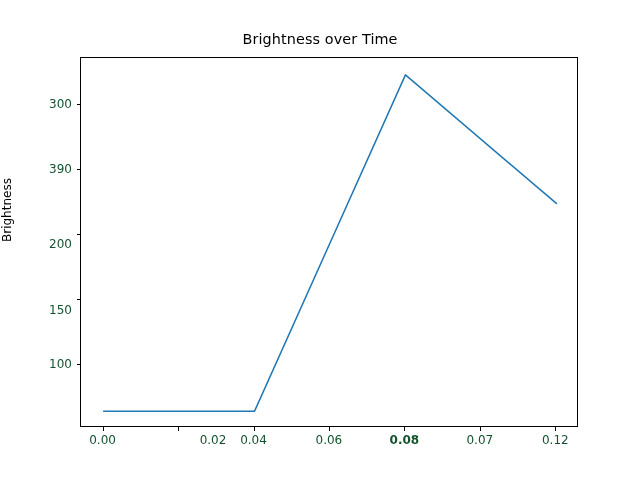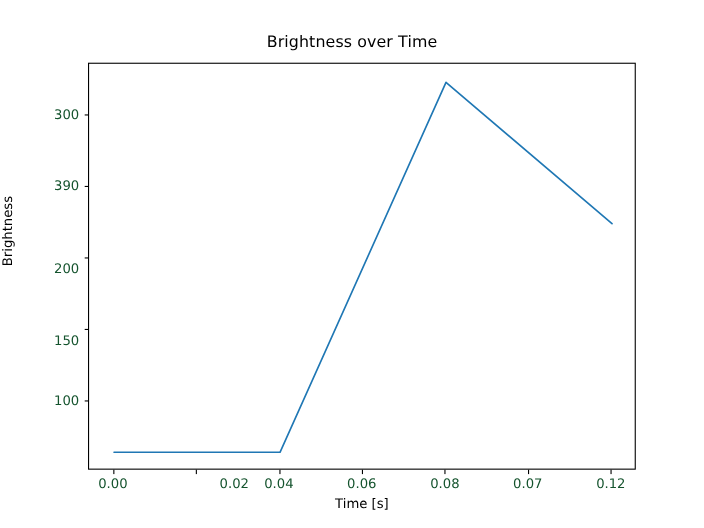--- a/index.html
+++ b/index.html
@@ -133,22 +133,21 @@
   <div class="tick-mark xtick-mark" style="left:253.5px;"></div>
   <div class="tick-mark xtick-mark" style="left:328.9px;"></div>
   <div class="tick-mark xtick-mark" style="left:404.4px;"></div>
   <div class="tick-mark xtick-mark" style="left:479.8px;"></div>
   <div class="tick-mark xtick-mark" style="left:555.3px;"></div>
 
   <div class="tick-label xtick-label" style="left:102.6px; top:433px;">0.00</div>
   <div class="tick-label xtick-label" style="left:178.0px; top:433px;margin-left:35px;">0.02</div>
   <div class="tick-label xtick-label" style="left:253.5px; top:433px;">0.04</div>
   <div class="tick-label xtick-label" style="left:328.9px; top:433px;">0.06</div>
-  <div class="tick-label xtick-label" style="left:404.4px; top:433px;">0.08</div>
+  <div class="tick-label xtick-label" style="left:404.4px; top:433px;font-weight:bold;">0.08</div>
   <div class="tick-label xtick-label" style="left:479.8px; top:433px;">0.07</div>
   <div class="tick-label xtick-label" style="left:555.3px; top:433px;">0.12</div>
 
-  <div id="xlabel">Time [s]</div>
   <div id="ylabel">
     <span id="ylabel-inner">Brightness</span>
   </div>
 
 </div>
 
 </body></html>

